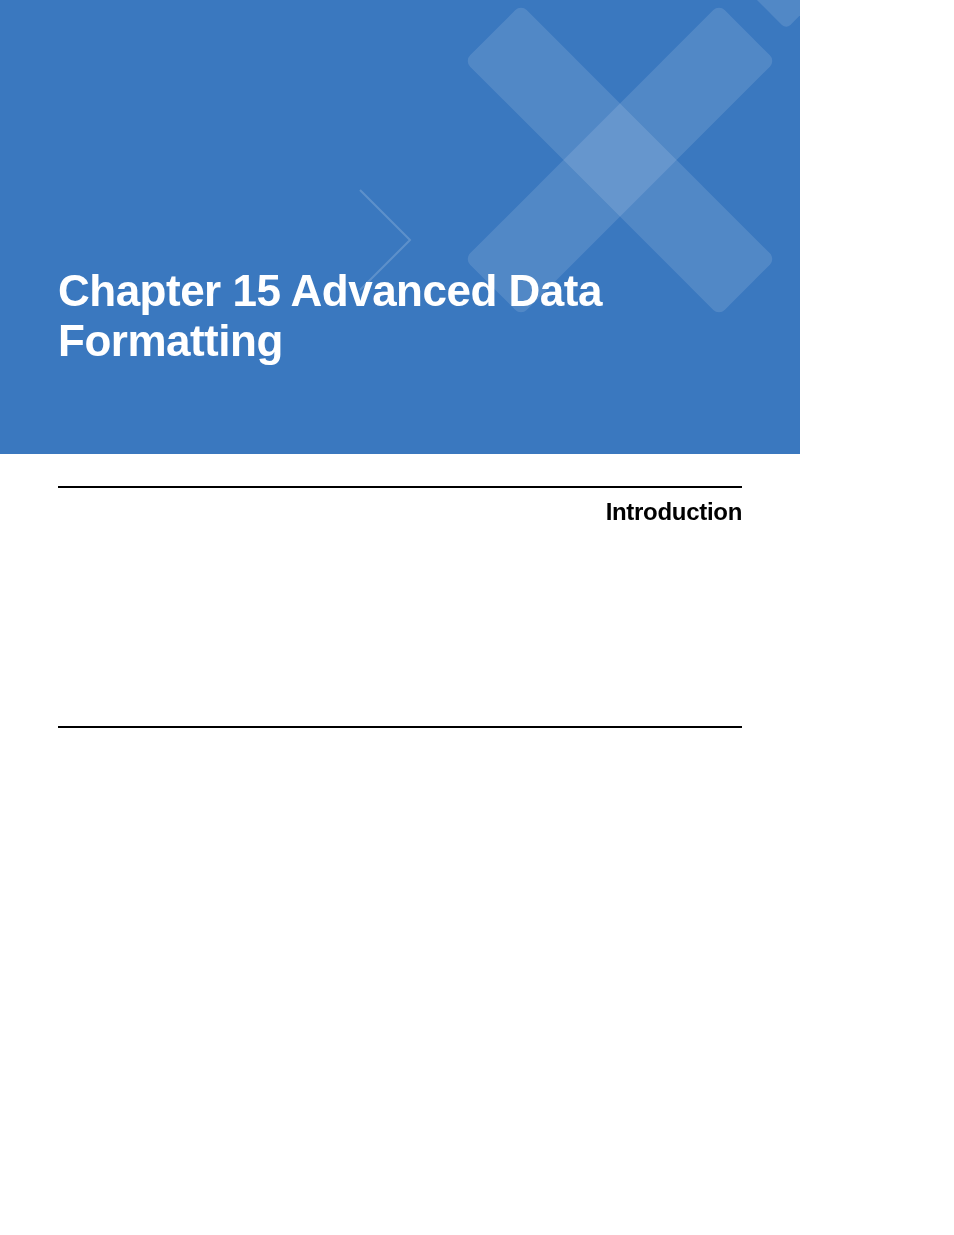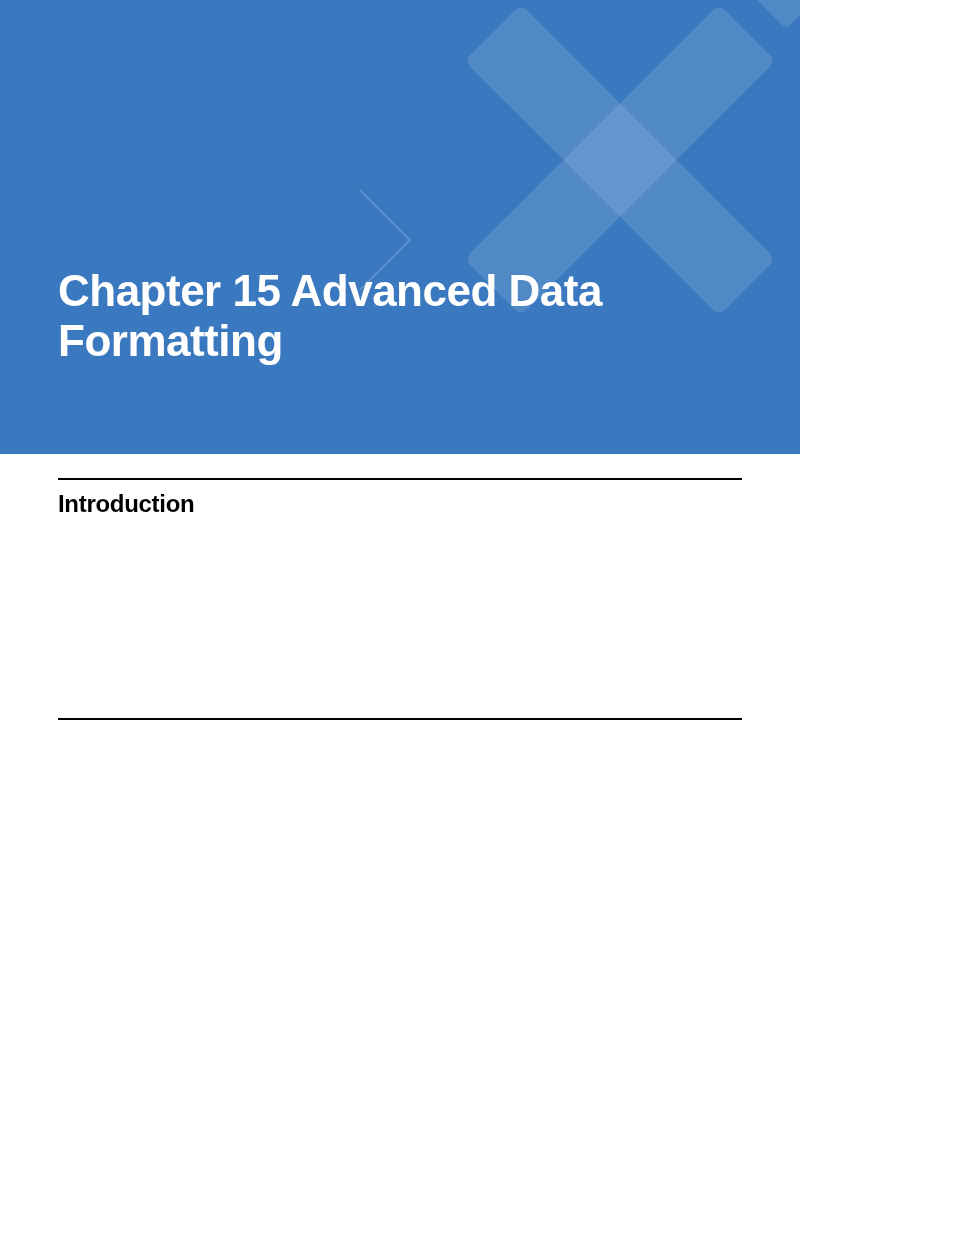--- a/index.html
+++ b/index.html
@@ -28,21 +28,22 @@
     left: 58px;
     bottom: 88px;
     color: #ffffff;
     font-size: 44px;
     font-weight: 700;
     letter-spacing: -0.5px;
     font-stretch: condensed;
   }
 
   .content {
-    padding: 0 58px;
+    padding: 8px 58px;
+    text-align: right;
   }
 
   .section {
     margin-top: 24px;
   }
 
   .section-rule {
     border: none;
     border-top: 2px solid #000;
     margin: 0;

